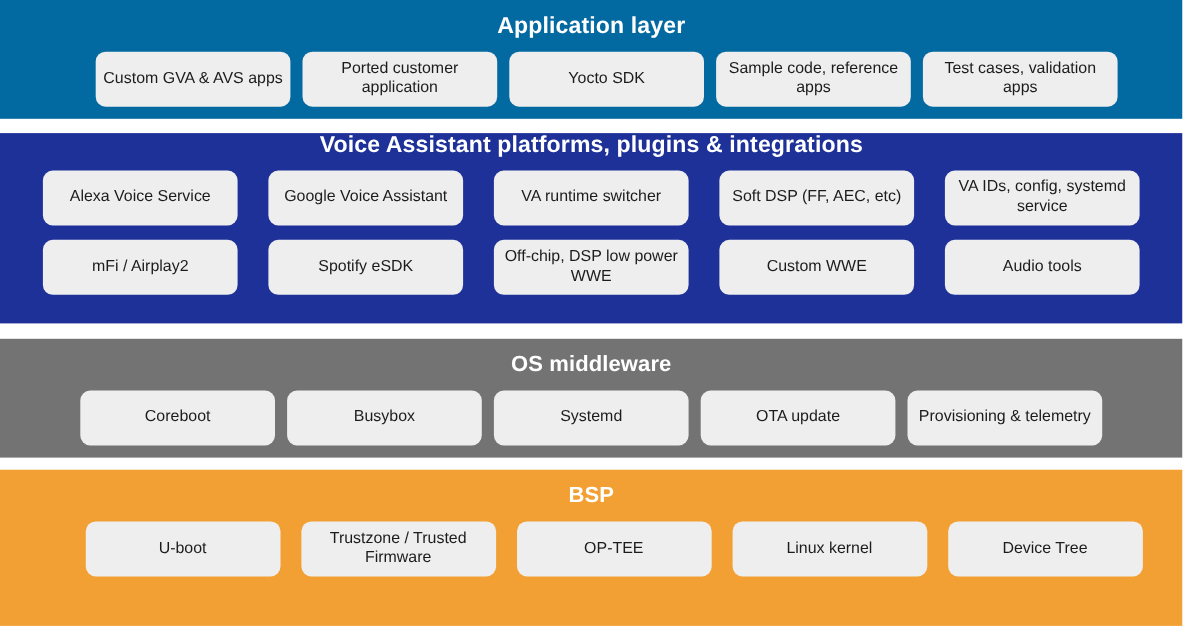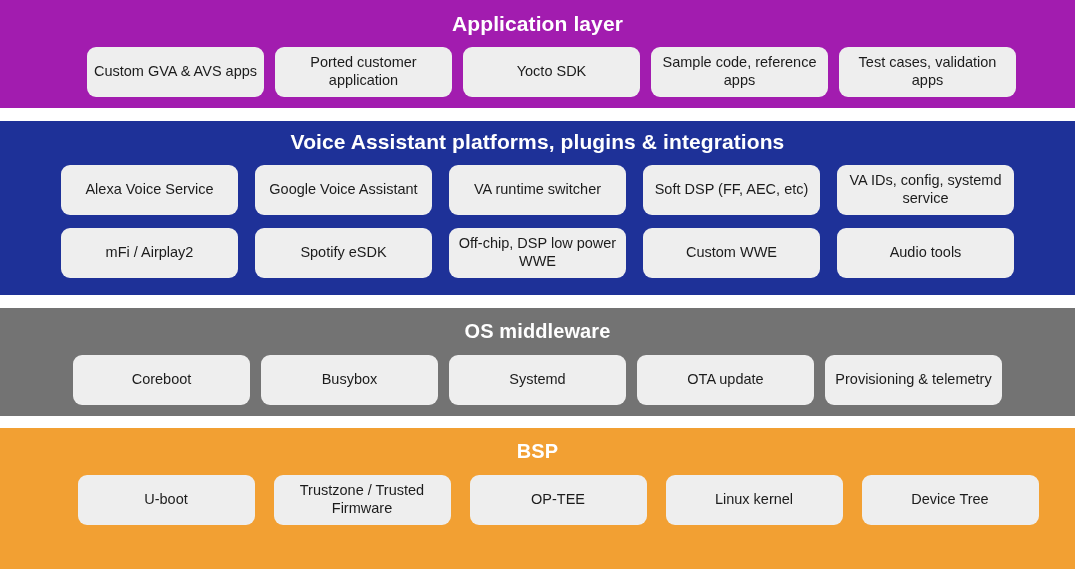--- a/index.html
+++ b/index.html
@@ -60,39 +60,39 @@
     color: #1c1c1c;
     font-size: 14.5px;
     line-height: 1.22;
     box-sizing: border-box;
     padding: 4px 6px;
     flex: 0 0 auto;
   }
 
   
   .layer-app {
-    background: #a21caf;
+    background: #0369a1;
     height: 114px;
     padding-top: 13px;
   }
   .layer-app .layer-title { font-size: 21px; margin-bottom: 13px; }
   .layer-app .row { gap: 11px; padding-left: 28px; }
   .layer-app .cell { width: 177px; height: 50px; }
 
   
   .strip { background:#ffffff; width:100%; }
 
   
   .layer-va {
     background: #1e3198;
     height: 185px;
-    padding-top: 10px;
+    padding-top: 0;
   }
   .layer-va .layer-title { font-size: 21px; margin-bottom: 13px; }
-  .layer-va .row { gap: 17px; }
+  .layer-va .row { gap: 28px; }
   .layer-va .row + .row { margin-top: 13px; }
   .layer-va .cell { width: 177px; height: 50px; }
 
   
   .layer-os {
     background: #737373;
     height: 115px;
     padding-top: 13px;
   }
   .layer-os .layer-title { font-size: 20px; margin-bottom: 14px; }

